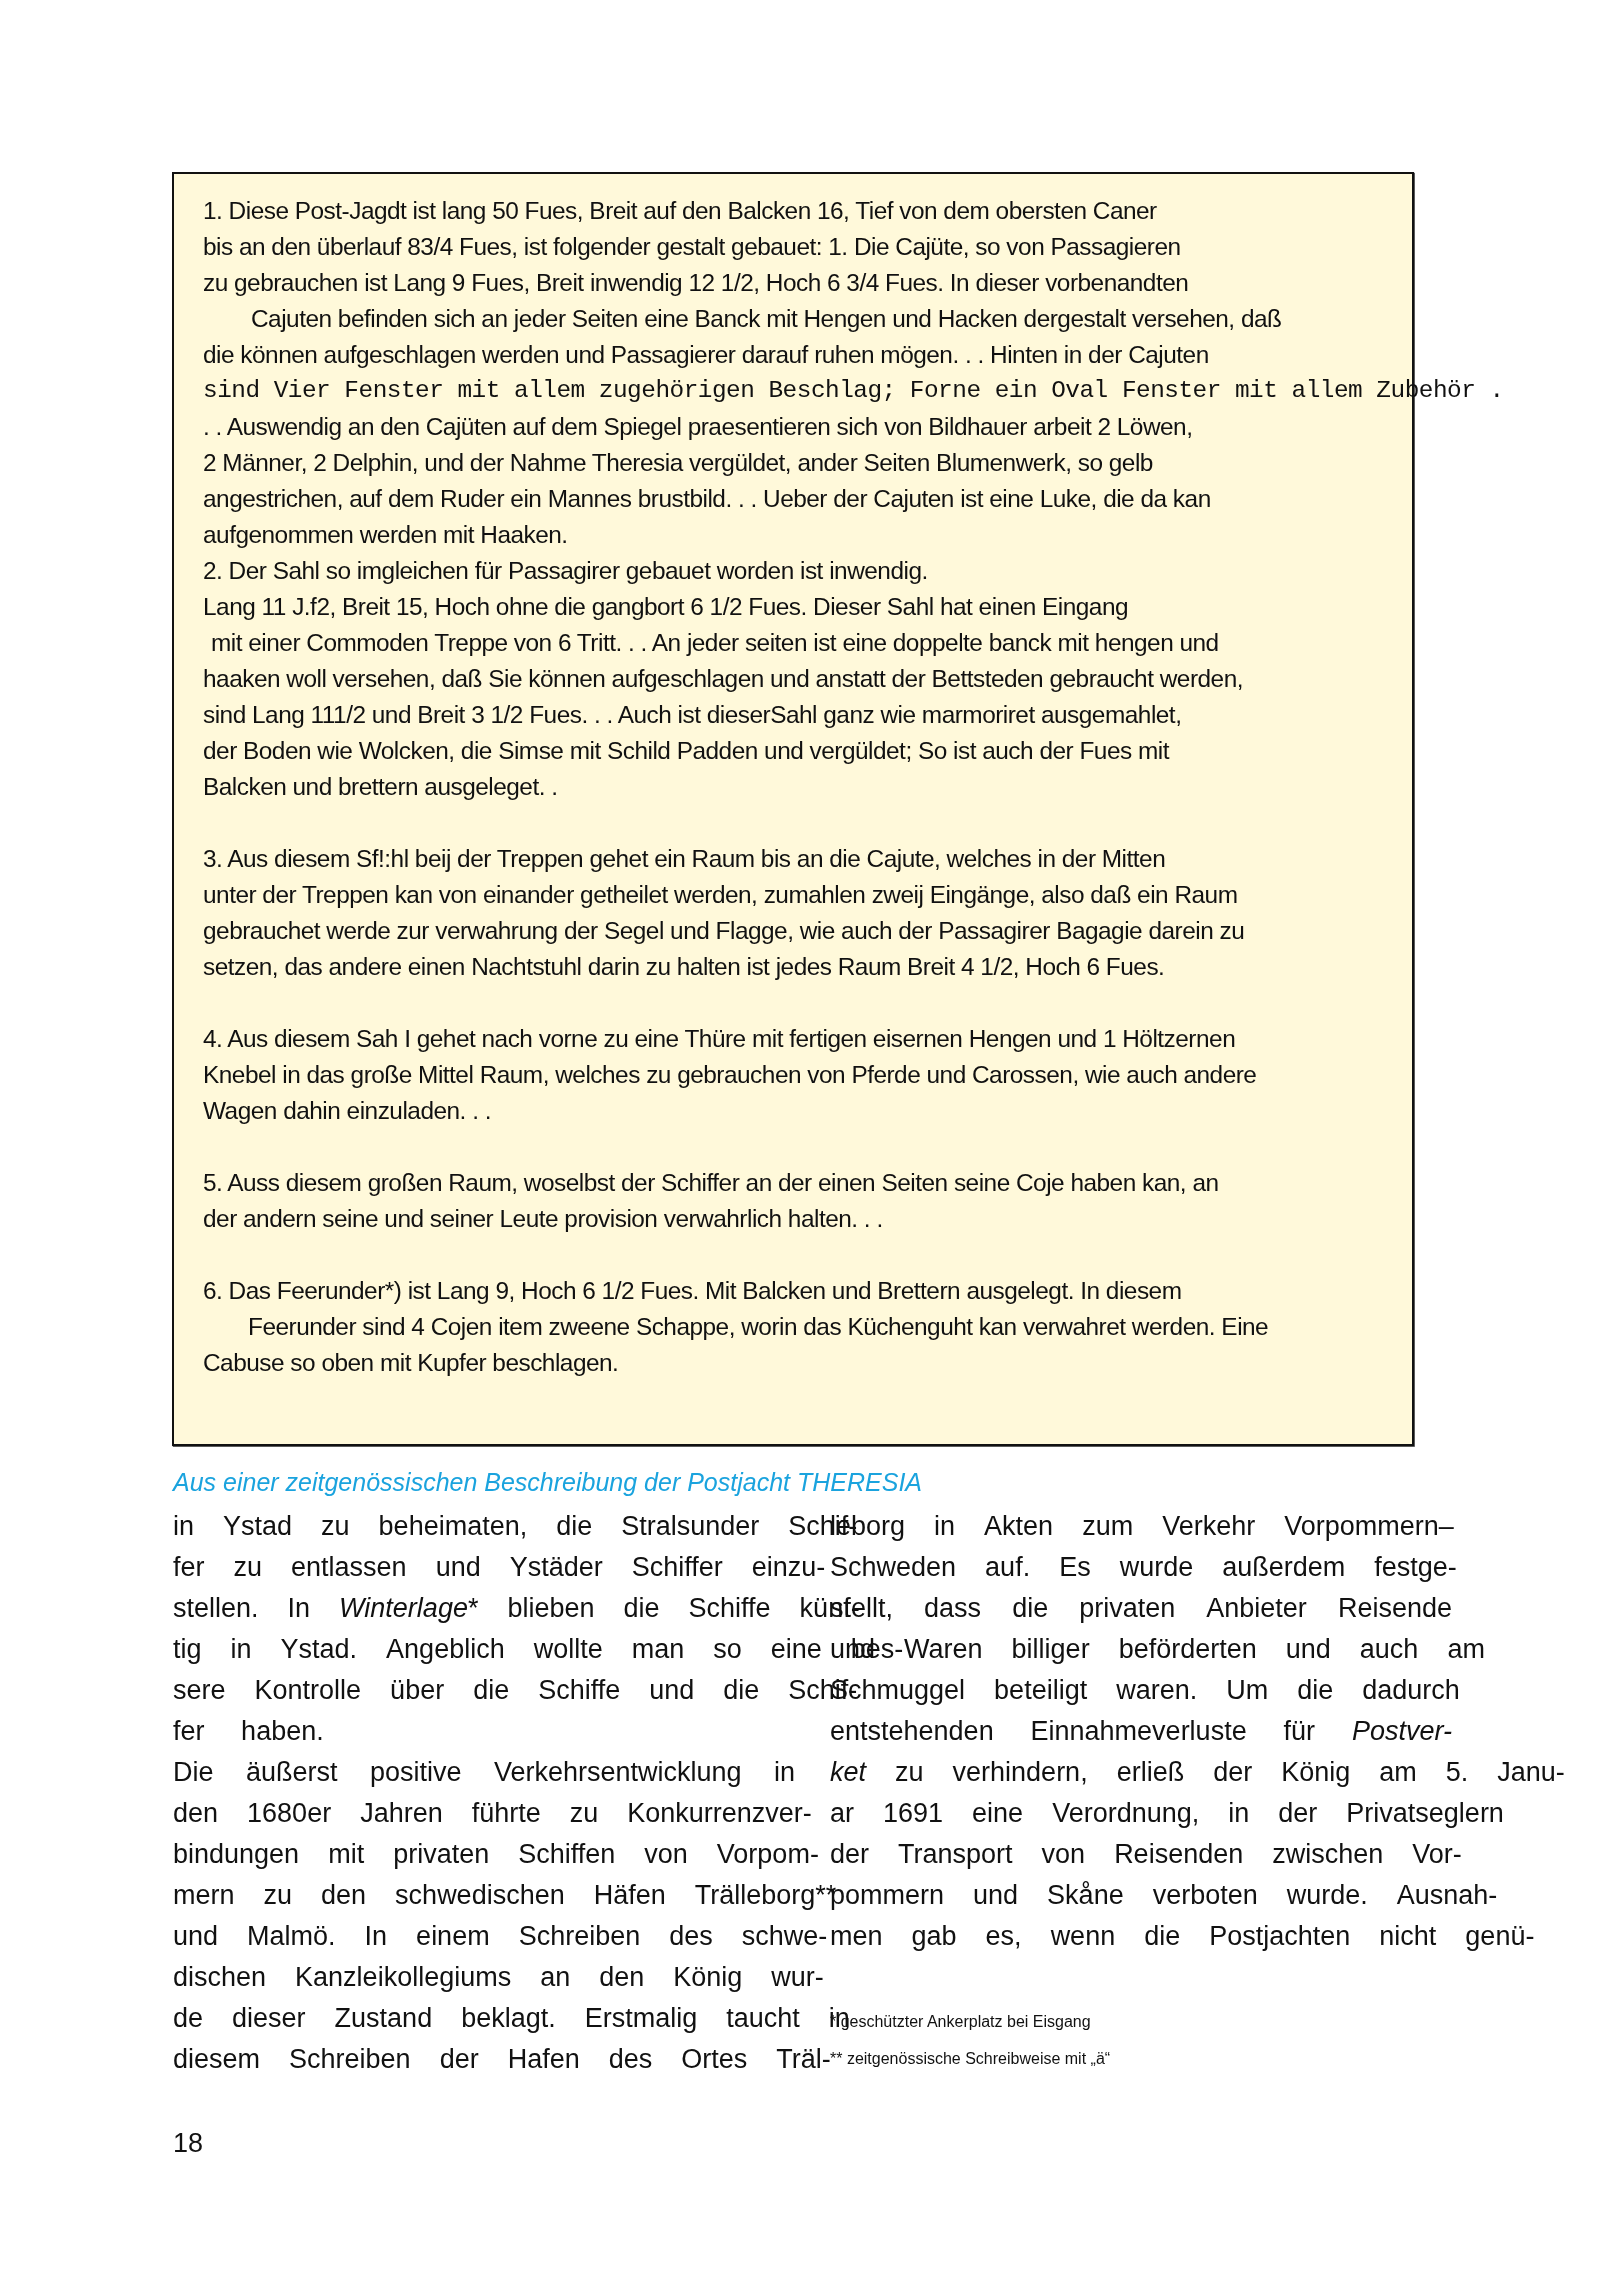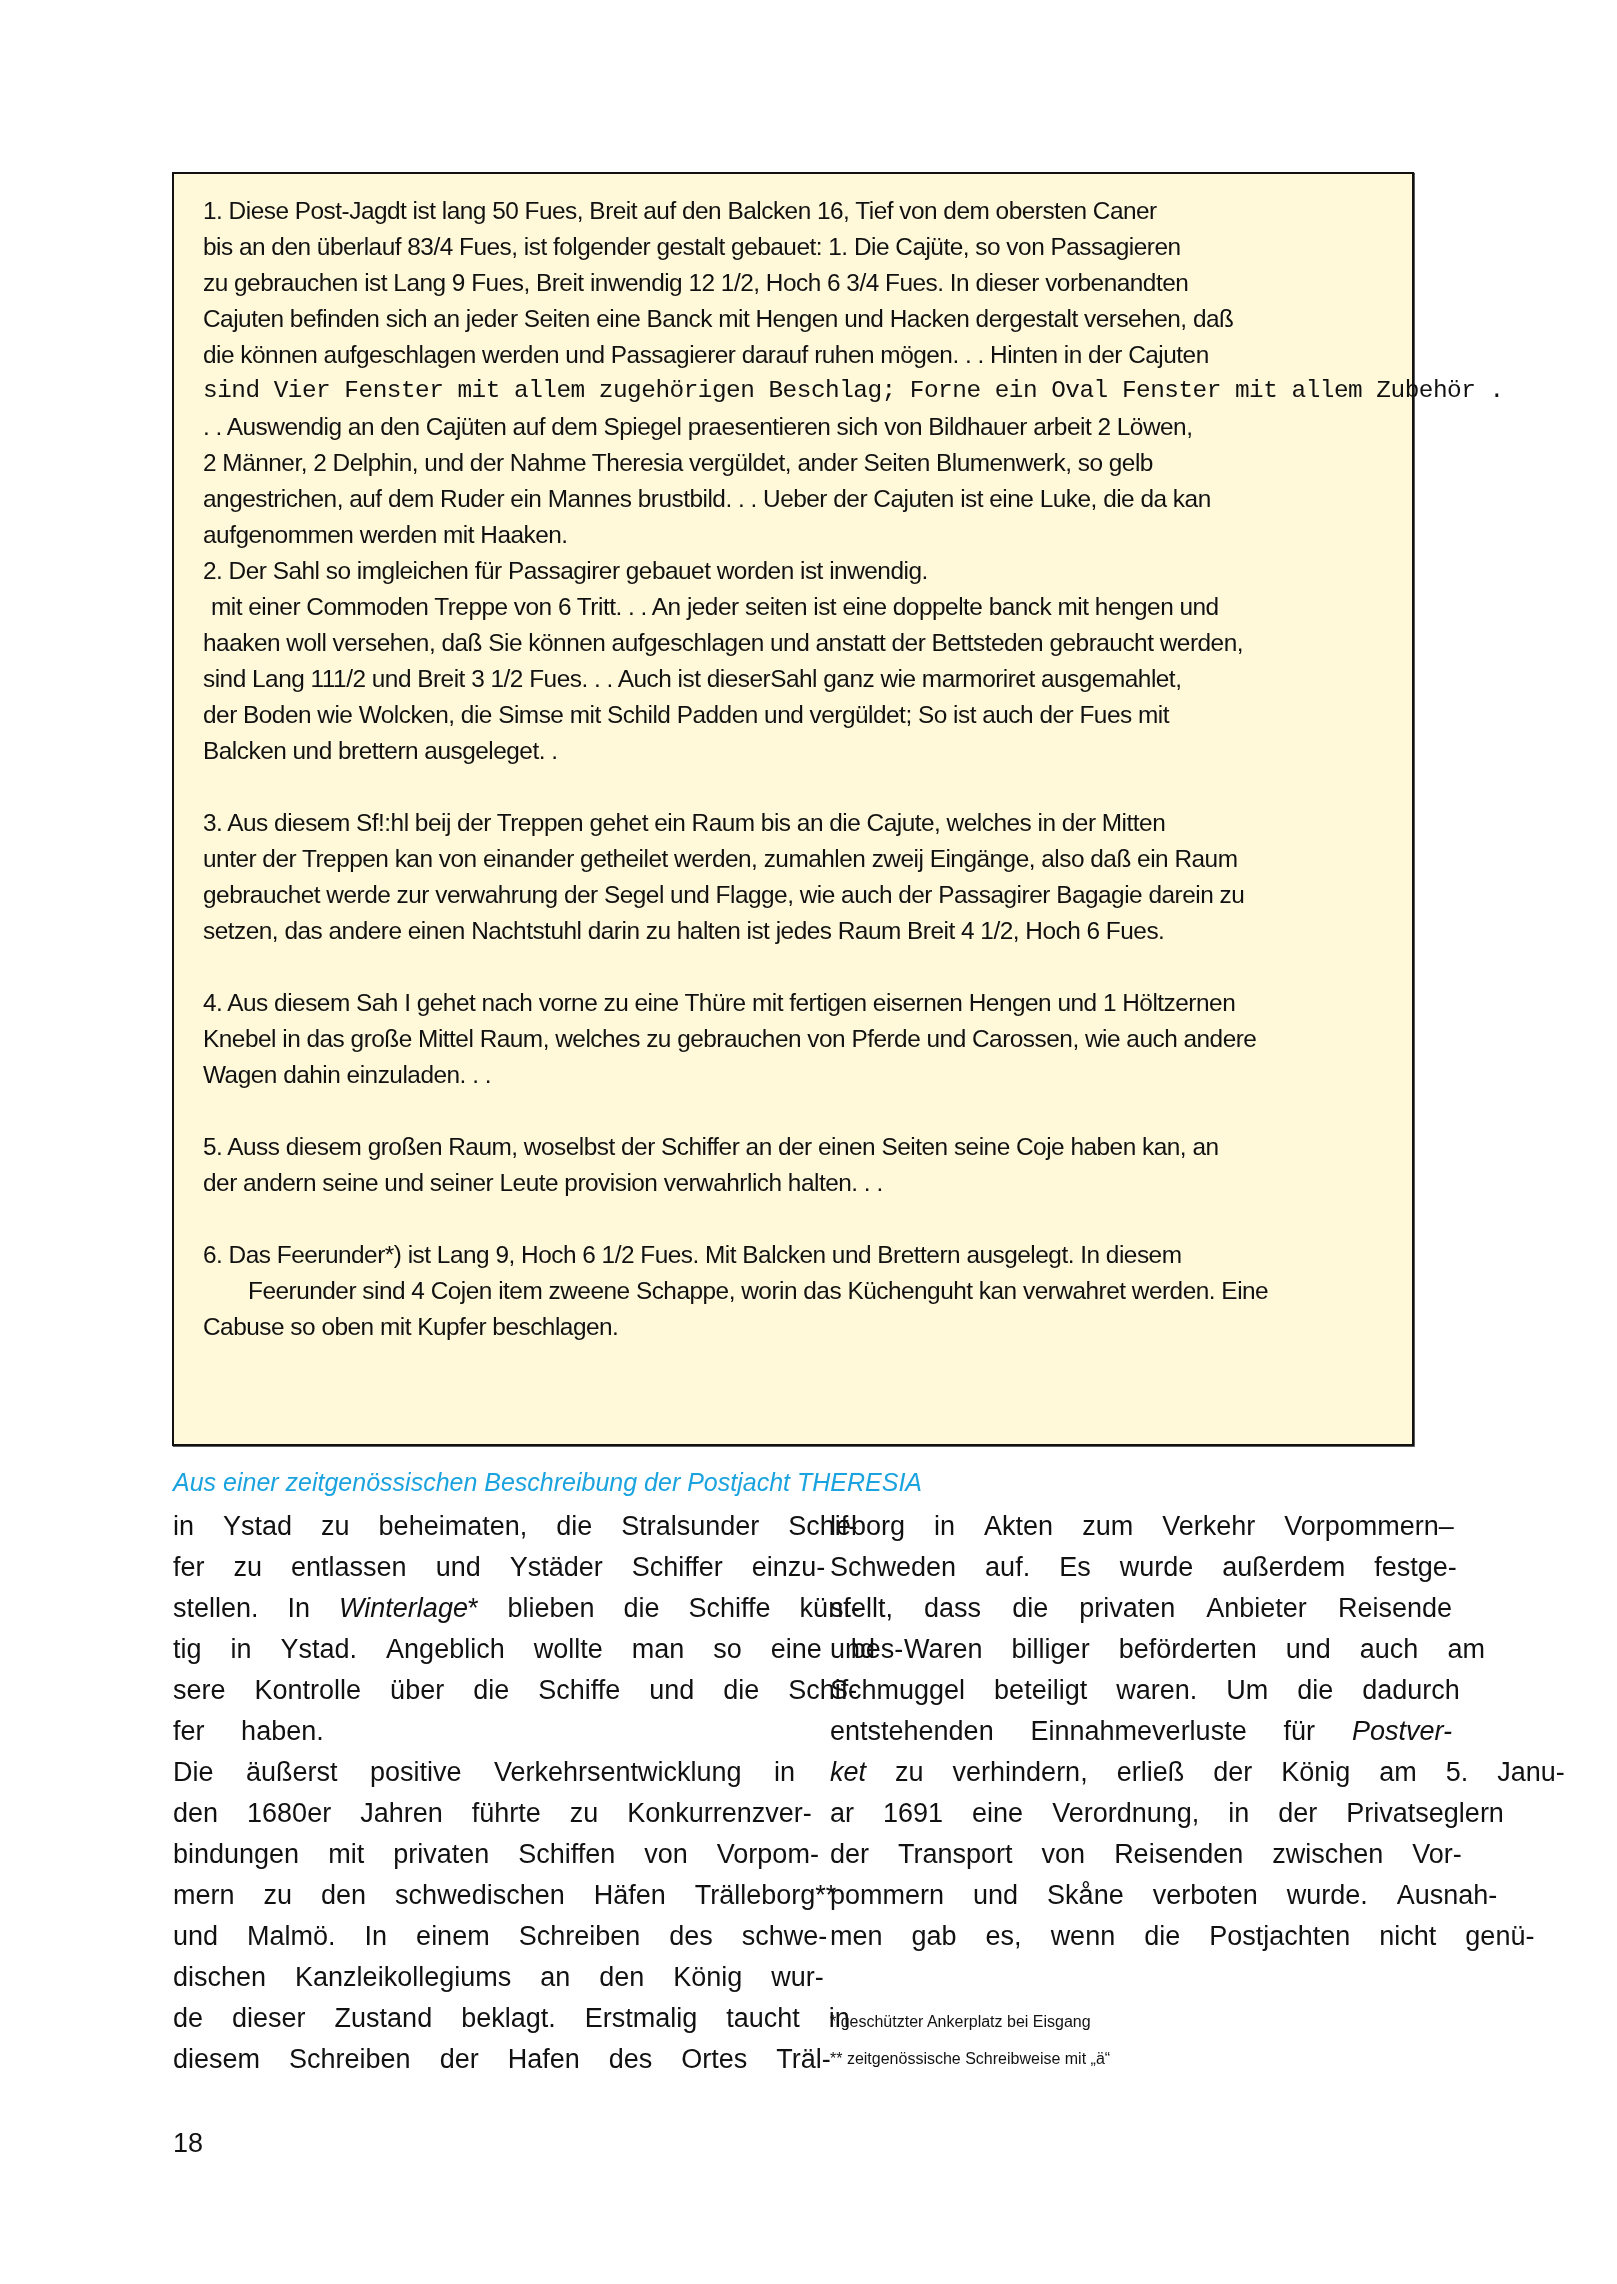--- a/index.html
+++ b/index.html
@@ -95,30 +95,31 @@
   </style>
 </head>
 <body>
 
 <div class="quote-box">
   <div id="quote-content">
       <div class="quote-para">
         <span class="line" style="word-spacing: 0px;">1. Diese Post-Jagdt ist lang 50 Fues, Breit auf den Balcken 16, Tief von dem obersten Caner</span>
         <span class="line" style="word-spacing: 0px;">bis an den überlauf 83/4 Fues, ist folgender gestalt gebauet: 1. Die Cajüte, so von Passagieren</span>
         <span class="line" style="word-spacing: 0px;">zu gebrauchen ist Lang 9 Fues, Breit inwendig 12 1/2, Hoch 6 3/4 Fues. In dieser vorbenandten</span>
-        <span class="line" style="word-spacing: 0px;">Cajuten befinden sich an jeder Seiten eine Banck mit Hengen und Hacken dergestalt versehen, daß</span>
+        <span class="line" style="word-spacing: 0px; margin-left: 48px;">Cajuten befinden sich an jeder Seiten eine Banck mit Hengen und Hacken dergestalt versehen, daß</span>
         <span class="line" style="word-spacing: 0px;">die können aufgeschlagen werden und Passagierer darauf ruhen mögen. . . Hinten in der Cajuten</span>
         <span class="line" style="word-spacing: 0px; font-family: Liberation Mono, monospace;">sind Vier Fenster mit allem zugehörigen Beschlag; Forne ein Oval Fenster mit allem Zubehör .</span>
         <span class="line" style="word-spacing: 0px;">. . Auswendig an den Cajüten auf dem Spiegel praesentieren sich von Bildhauer arbeit 2 Löwen,</span>
         <span class="line" style="word-spacing: 0px;">2 Männer, 2 Delphin, und der Nahme Theresia vergüldet, ander Seiten Blumenwerk, so gelb</span>
         <span class="line" style="word-spacing: 0px;">angestrichen, auf dem Ruder ein Mannes brustbild. . . Ueber der Cajuten ist eine Luke, die da kan</span>
         <span class="line">aufgenommen werden mit Haaken.</span>
       </div>
       <div class="quote-para">
         <span class="line" style="word-spacing: 0px;">2. Der Sahl so imgleichen für Passagirer gebauet worden ist inwendig.</span>
+        <span class="line" style="word-spacing: 0px;">Lang 11 J.f2, Breit 15, Hoch ohne die gangbort 6 1/2 Fues. Dieser Sahl hat einen Eingang</span>
         <span class="line" style="word-spacing: 0px; margin-left: 8px;">mit einer Commoden Treppe von 6 Tritt. . . An jeder seiten ist eine doppelte banck mit hengen und</span>
         <span class="line" style="word-spacing: 0px;">haaken woll versehen, daß Sie können aufgeschlagen und anstatt der Bettsteden gebraucht werden,</span>
         <span class="line" style="word-spacing: 0px;">sind Lang 111/2 und Breit 3 1/2 Fues. . . Auch ist dieserSahl ganz wie marmoriret ausgemahlet,</span>
         <span class="line" style="word-spacing: 0px;">der Boden wie Wolcken, die Simse mit Schild Padden und vergüldet; So ist auch der Fues mit</span>
         <span class="line">Balcken und brettern ausgeleget. .</span>
       </div>
       <div class="quote-gap"></div>
       <div class="quote-para">
         <span class="line" style="word-spacing: 0px;">3. Aus diesem Sf!:hl beij der Treppen gehet ein Raum bis an die Cajute, welches in der Mitten</span>
         <span class="line" style="word-spacing: 0px;">unter der Treppen kan von einander getheilet werden, zumahlen zweij Eingänge, also daß ein Raum</span>

